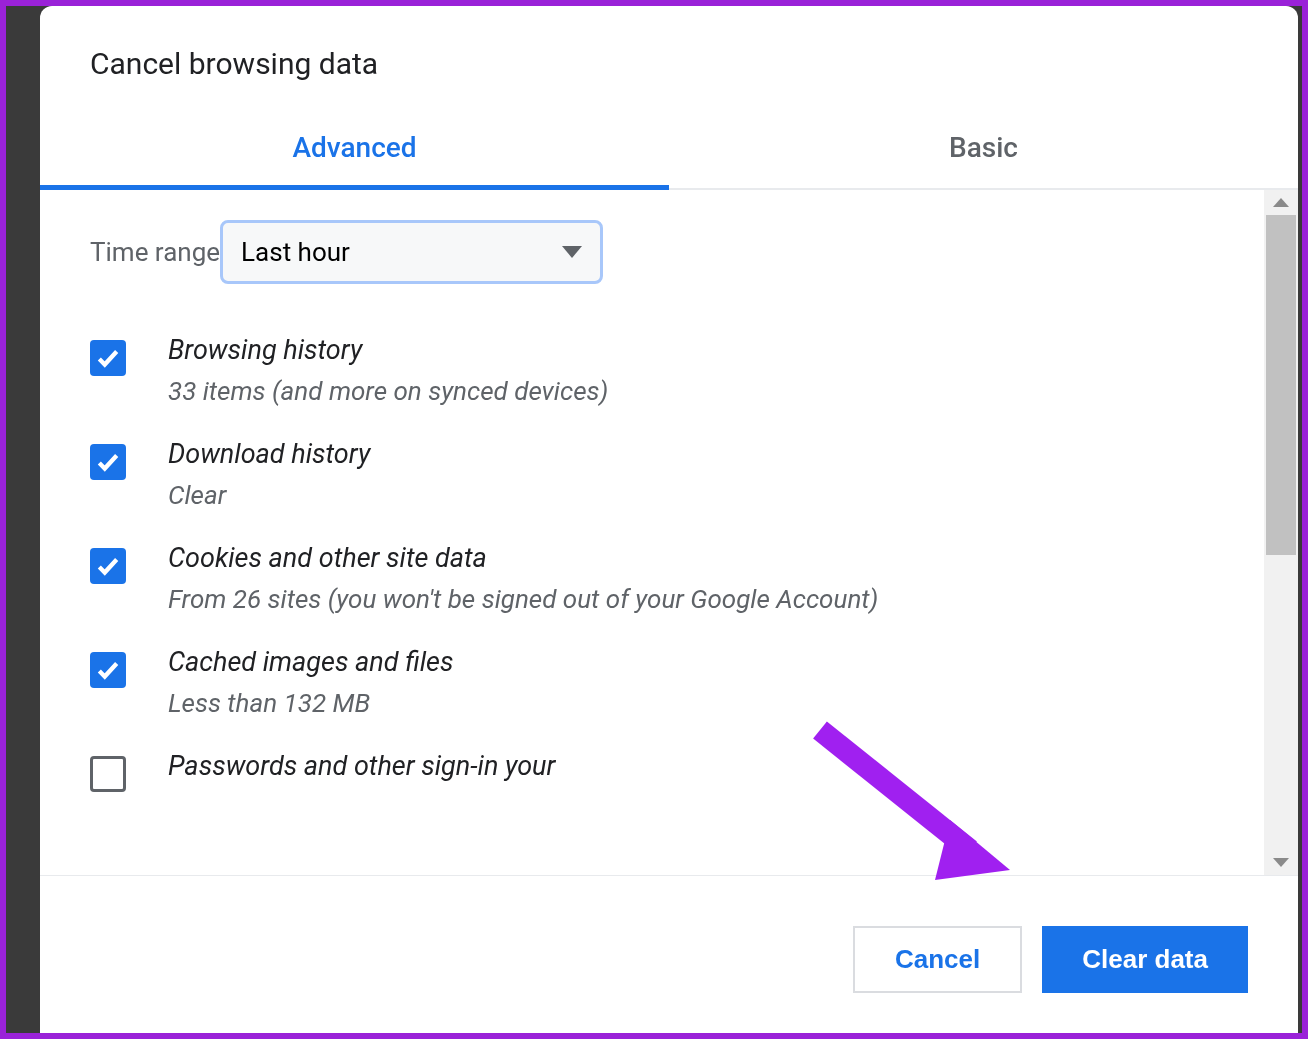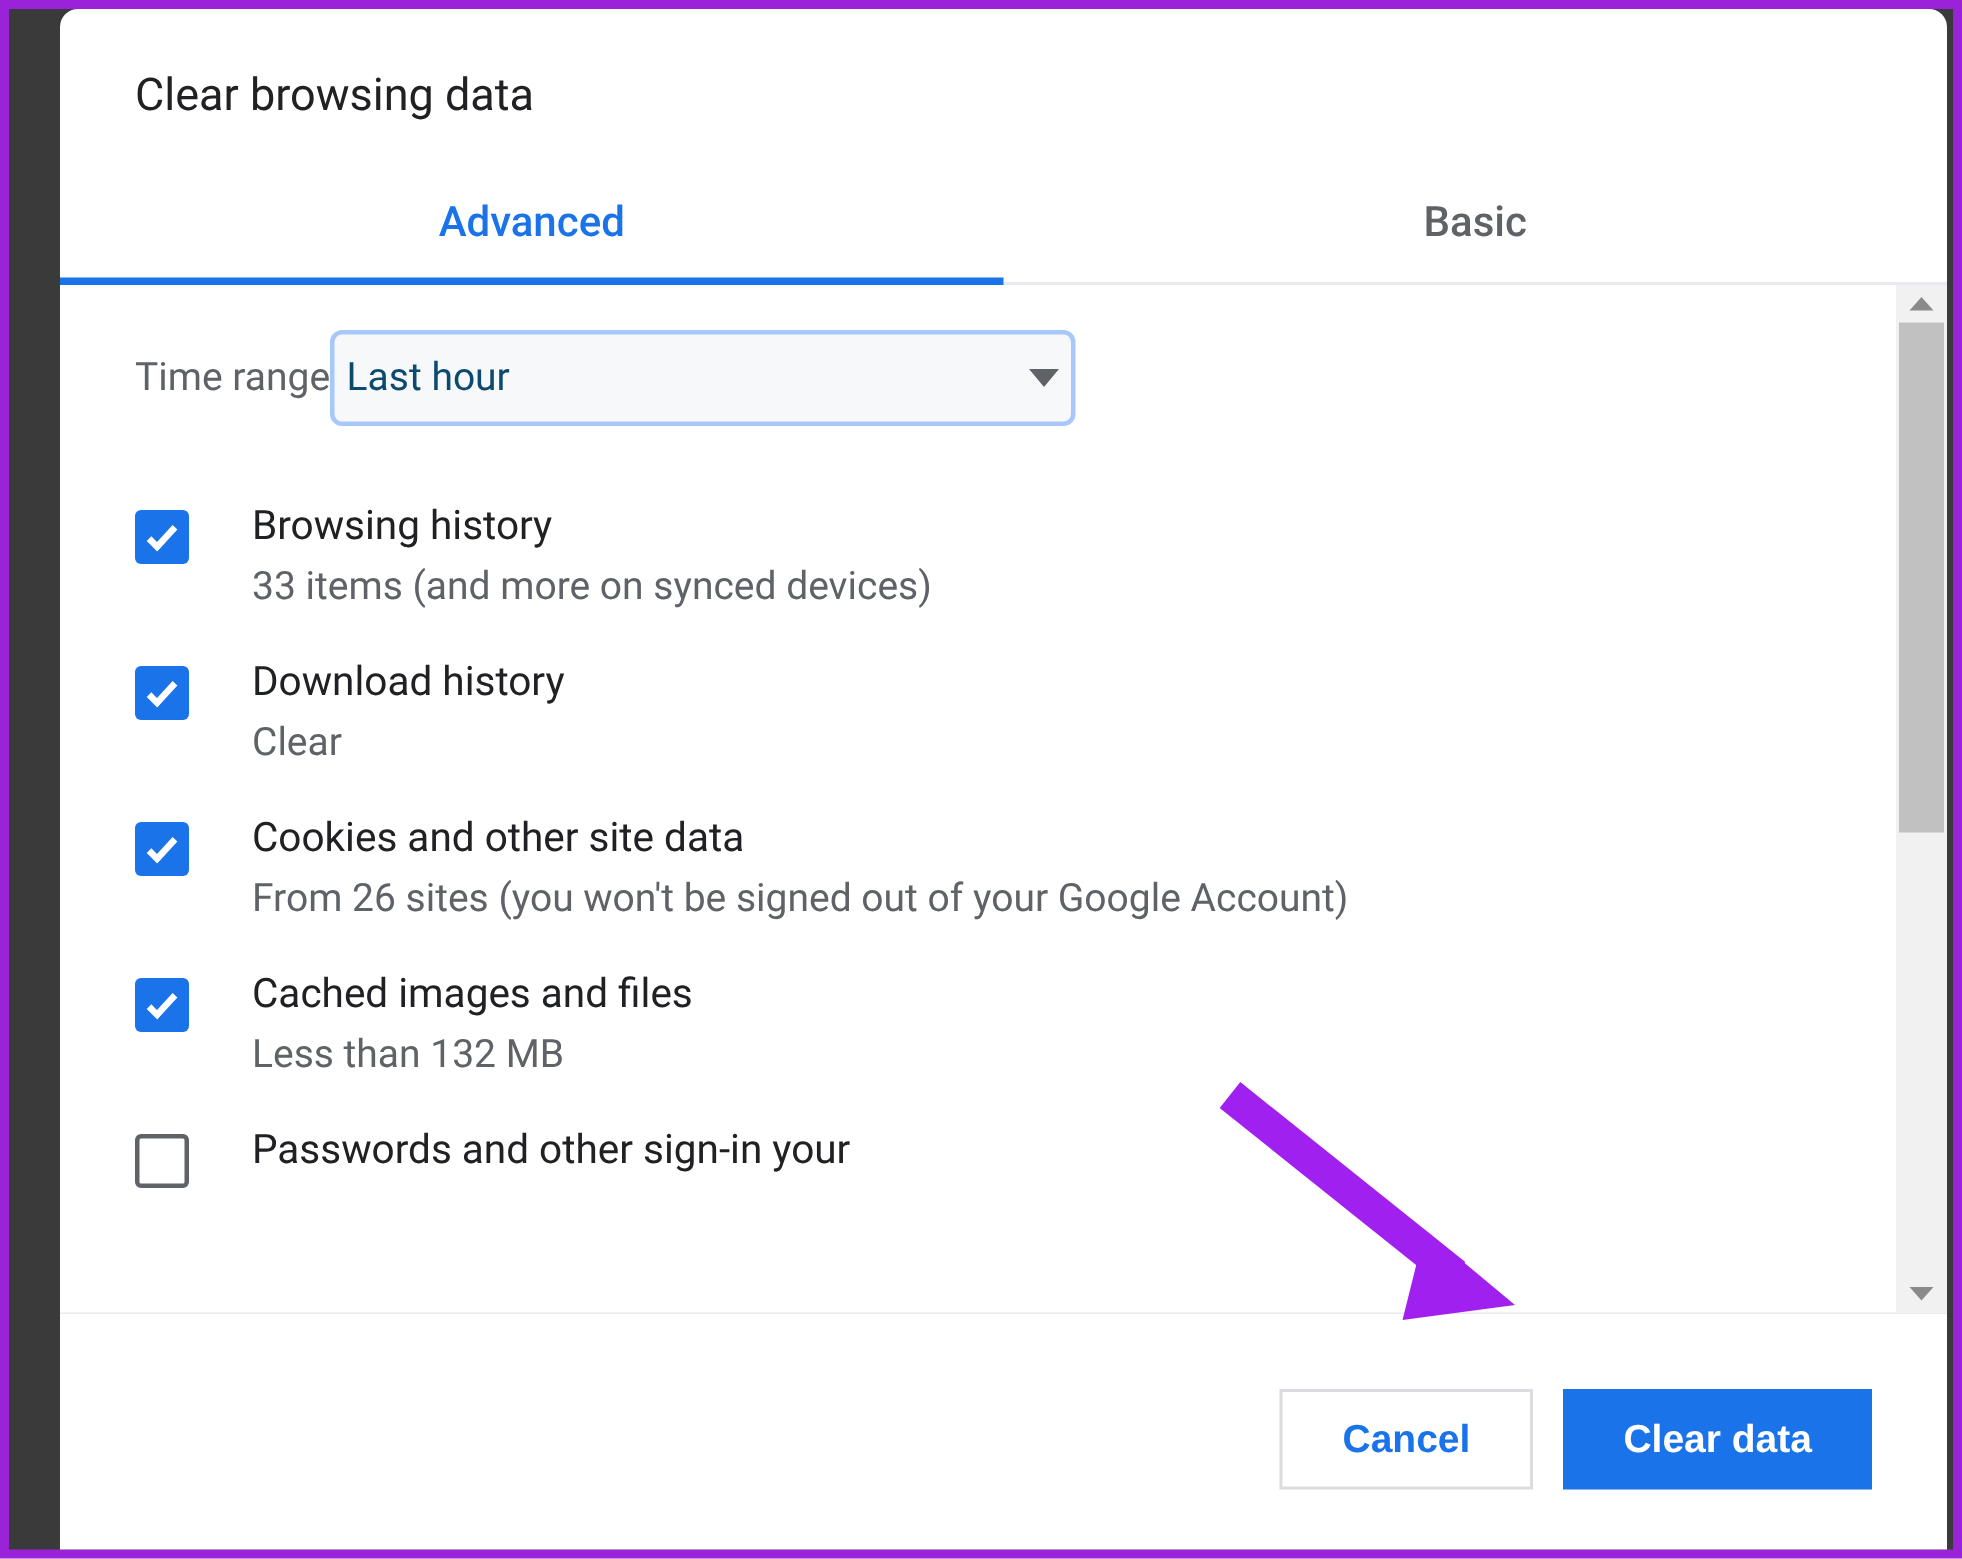--- a/index.html
+++ b/index.html
@@ -80,45 +80,46 @@
       margin-bottom: 50px;
     }
     .time-range-label {
       font-size: 26px;
       color: #5f6368;
     }
     .select-box {
       display: flex;
       align-items: center;
       justify-content: space-between;
-      width: 497px;
-      padding: 14px 8px;
+      width: 383px;
+      padding: 14px 18px;
       background: #f7f8f9;
       border: 3px solid #a8c7fa;
       border-radius: 8px;
       font-size: 26px;
-      color: #0c4a6e;
+      color: #000000;
       cursor: pointer;
     }
     .select-caret {
       width: 0;
       height: 0;
       border-left: 10px solid transparent;
       border-right: 10px solid transparent;
       border-top: 12px solid #5f6368;
     }
     .checklist {
       display: flex;
       flex-direction: column;
       gap: 32px;
     }
     .check-item {
       display: flex;
       align-items: flex-start;
       gap: 42px;
+      font-style: italic;
     }
     .checkbox {
       width: 36px;
       height: 36px;
       border-radius: 4px;
       display: flex;
       align-items: center;
       justify-content: center;
       margin-top: 6px;
       flex-shrink: 0;
@@ -207,21 +208,21 @@
       z-index: 10;
       pointer-events: none;
     }
   </style>
 </head>
 <body>
 
 <div class="backdrop"></div>
 
 <div class="dialog">
-  <div class="dialog-title">Clear browsing data</div>
+  <div class="dialog-title">Cancel browsing data</div>
 
   <div class="tabs">
     <div class="tab active">Advanced</div>
     <div class="tab">Basic</div>
   </div>
 
   <div class="scroll-area">
     <div class="scroll-content">
 
       <div class="time-range-row">

